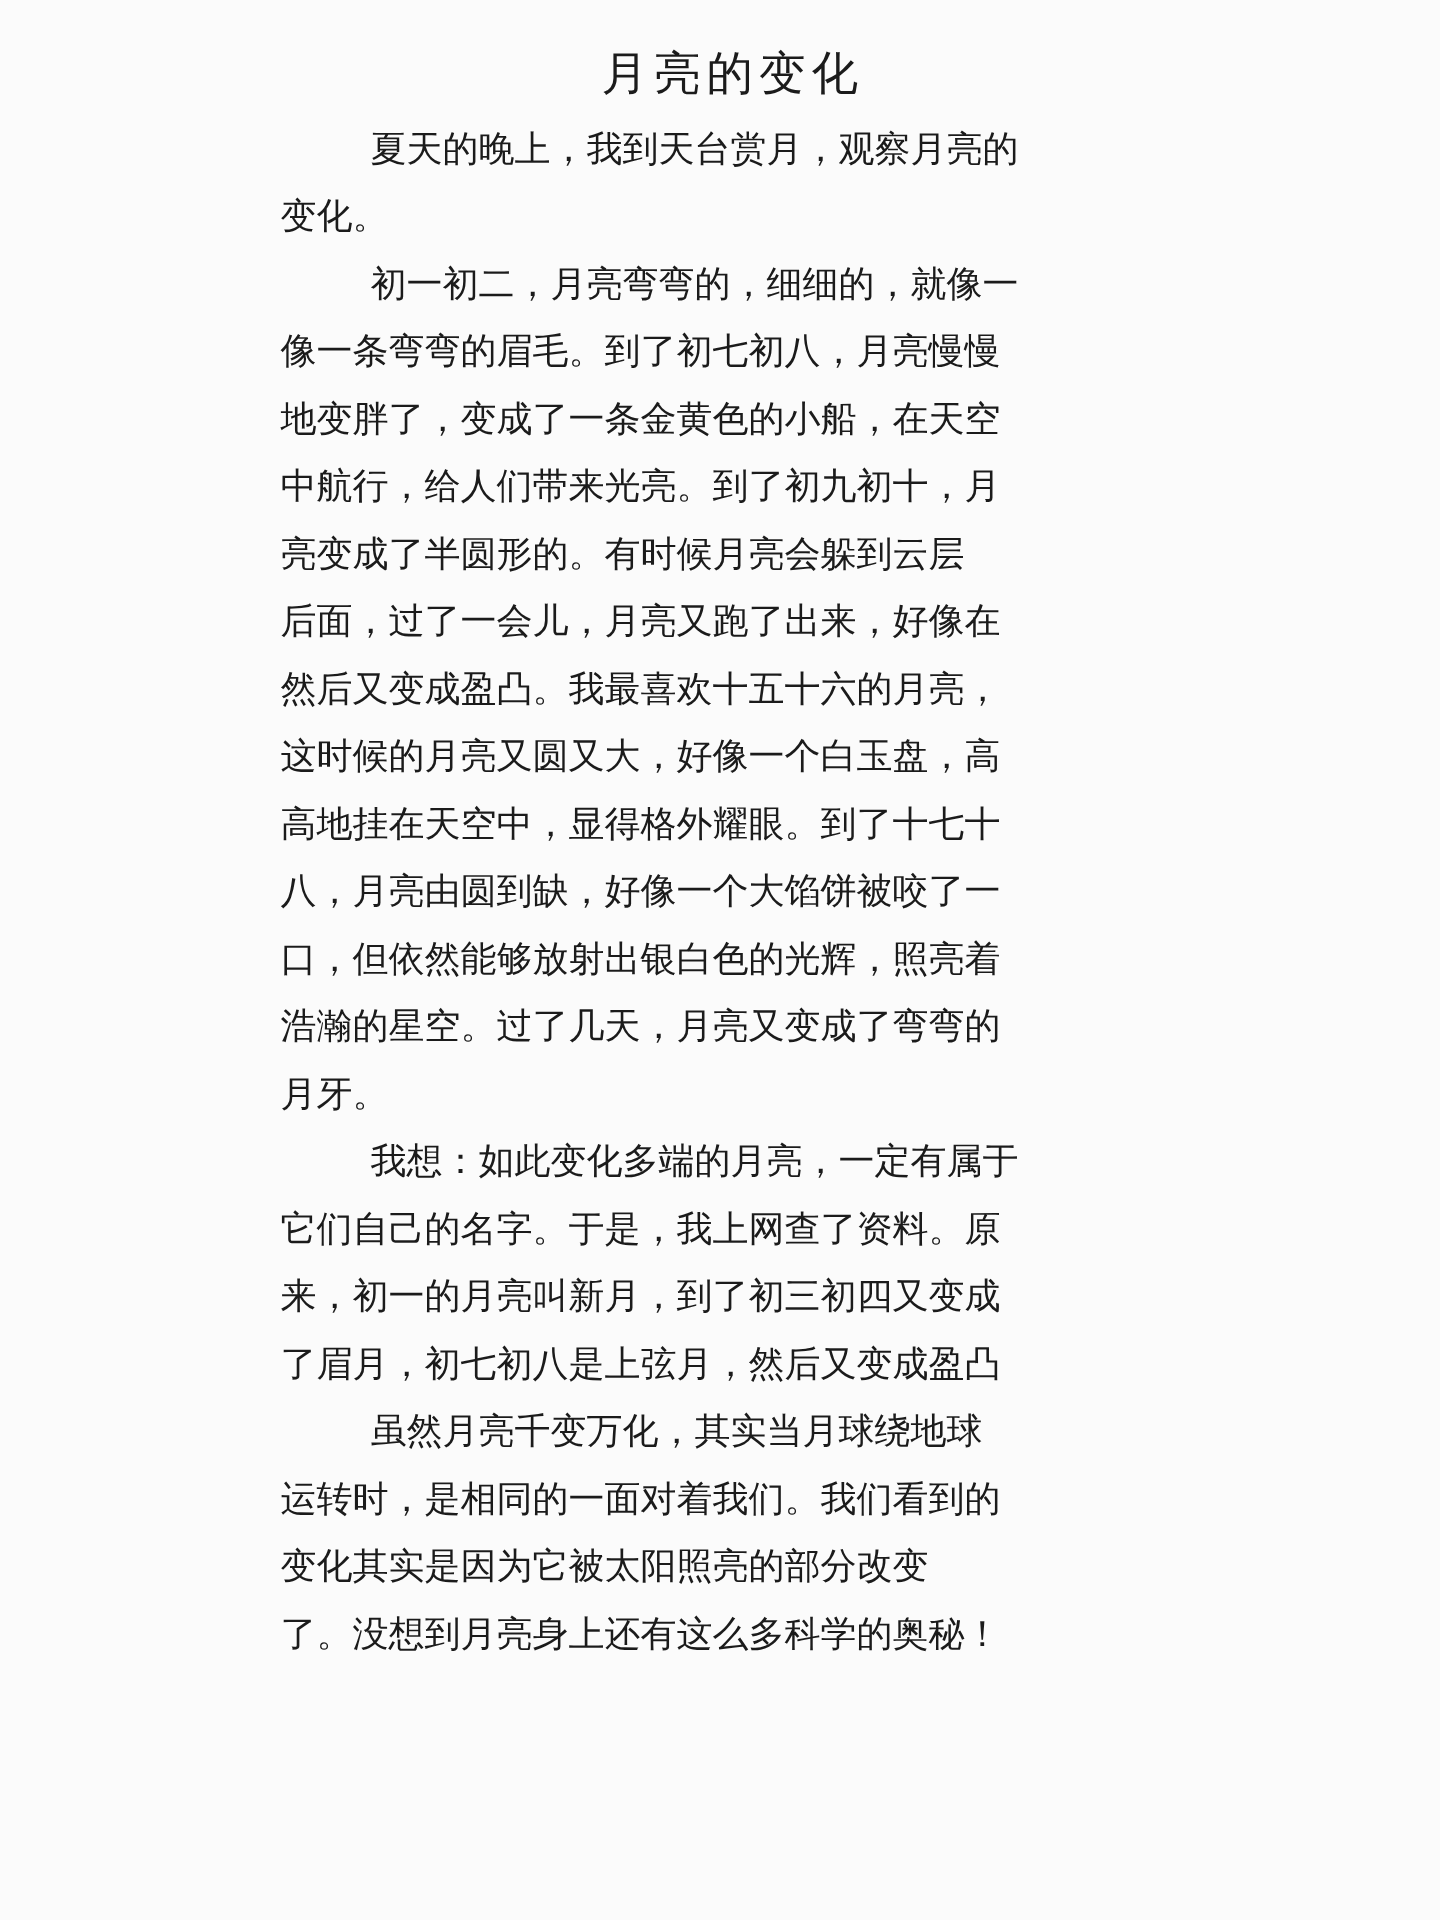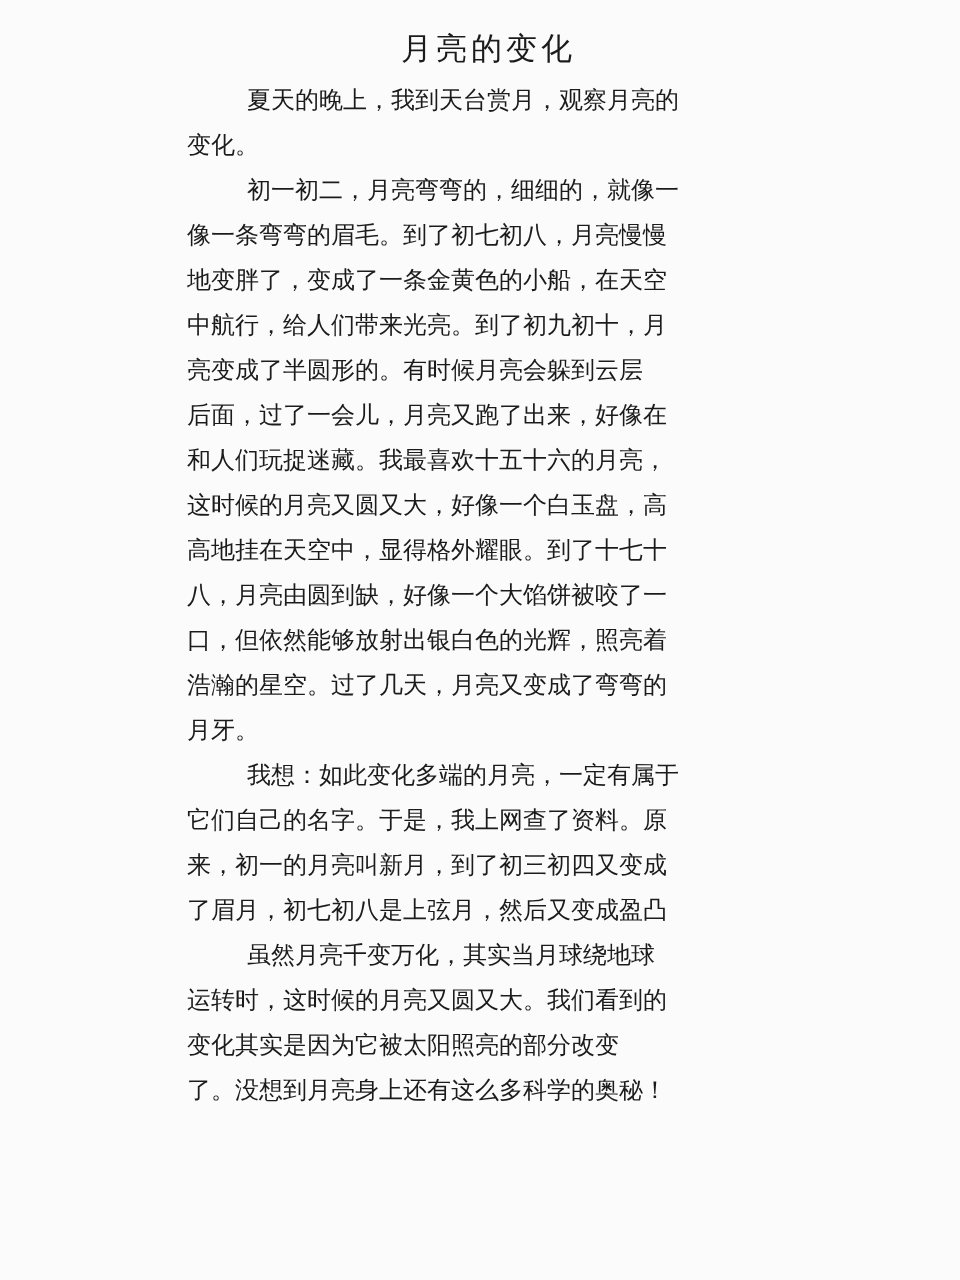--- a/index.html
+++ b/index.html
@@ -52,34 +52,34 @@
         <div class="line indent">夏天的晚上，我到天台赏月，观察月亮的</div>
         <div class="line">变化。</div>
       </div>
       <div class="paragraph">
         <div class="line indent">初一初二，月亮弯弯的，细细的，就像一</div>
         <div class="line">像一条弯弯的眉毛。到了初七初八，月亮慢慢</div>
         <div class="line">地变胖了，变成了一条金黄色的小船，在天空</div>
         <div class="line">中航行，给人们带来光亮。到了初九初十，月</div>
         <div class="line">亮变成了半圆形的。有时候月亮会躲到云层</div>
         <div class="line">后面，过了一会儿，月亮又跑了出来，好像在</div>
-        <div class="line">和人们玩捉迷藏。我最喜欢十五十六的月亮，</div>
+        <div class="line">然后又变成盈凸。我最喜欢十五十六的月亮，</div>
         <div class="line">这时候的月亮又圆又大，好像一个白玉盘，高</div>
         <div class="line">高地挂在天空中，显得格外耀眼。到了十七十</div>
         <div class="line">八，月亮由圆到缺，好像一个大馅饼被咬了一</div>
         <div class="line">口，但依然能够放射出银白色的光辉，照亮着</div>
         <div class="line">浩瀚的星空。过了几天，月亮又变成了弯弯的</div>
         <div class="line">月牙。</div>
       </div>
       <div class="paragraph">
         <div class="line indent">我想：如此变化多端的月亮，一定有属于</div>
         <div class="line">它们自己的名字。于是，我上网查了资料。原</div>
         <div class="line">来，初一的月亮叫新月，到了初三初四又变成</div>
         <div class="line">了眉月，初七初八是上弦月，然后又变成盈凸</div>
       </div>
       <div class="paragraph">
         <div class="line indent">虽然月亮千变万化，其实当月球绕地球</div>
-        <div class="line">运转时，这时候的月亮又圆又大。我们看到的</div>
+        <div class="line">运转时，是相同的一面对着我们。我们看到的</div>
         <div class="line">变化其实是因为它被太阳照亮的部分改变</div>
         <div class="line">了。没想到月亮身上还有这么多科学的奥秘！</div>
       </div>
     </div>
 </div>
 
 </body></html>

